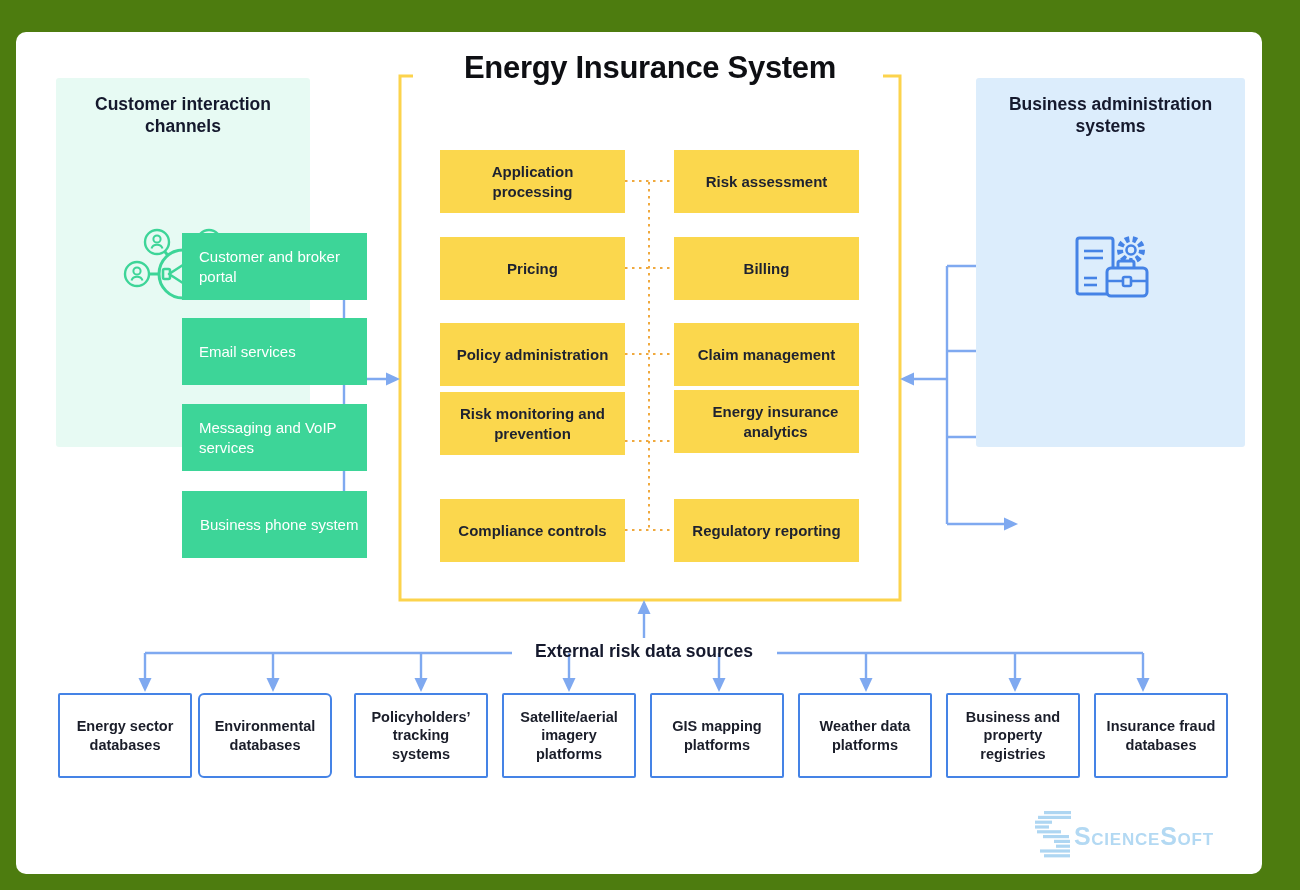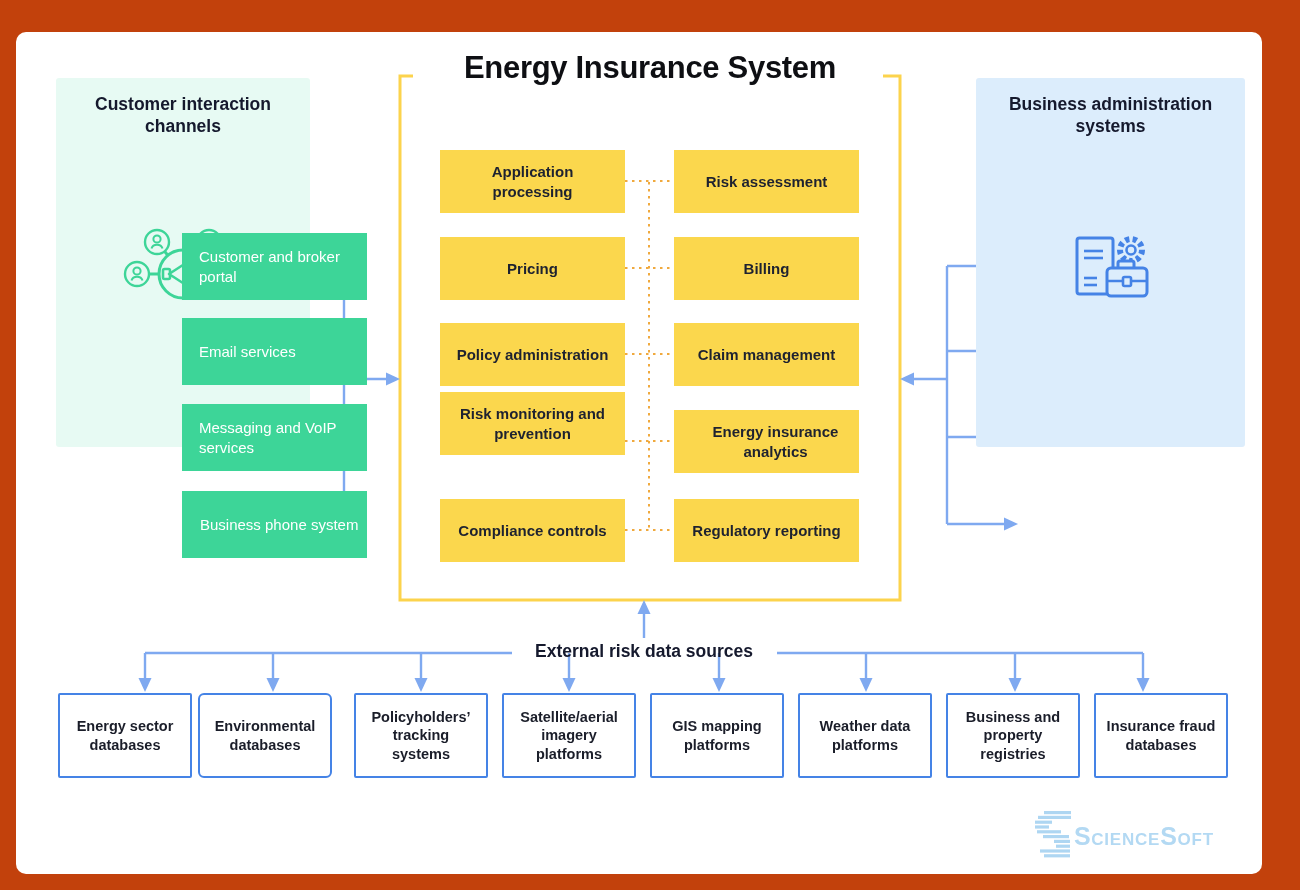--- a/index.html
+++ b/index.html
@@ -1,17 +1,17 @@
 <!DOCTYPE html>
 <html><head>
 <meta charset="utf-8">
 <style>
   html,body{margin:0;padding:0;background:#E4F1FD;}
   *{box-sizing:border-box;}
-  .stage{position:relative;width:1300px;height:890px;background:#c2410c;
+  .stage{position:relative;width:1300px;height:890px;background:#4d7c0f;
          font-family:"Liberation Sans","DejaVu Sans",sans-serif;overflow:hidden;}
   .card{position:absolute;left:16px;top:32px;width:1246px;height:842px;
         background:#FFFFFF;border-radius:10px;}
   .abs{position:absolute;}
   .panel{position:absolute;top:78px;height:369px;border-radius:3px;}
   .panel-mint{left:56px;width:254px;background:#E7FAF3;}
   .panel-blue{left:976px;width:269px;background:#DCEDFC;}
   .panel-title{position:absolute;top:16px;left:0;width:100%;text-align:center;
         font-size:17.5px;font-weight:700;color:#15192D;line-height:1.25;}
   .node{position:absolute;display:flex;align-items:center;font-size:15px;
@@ -172,21 +172,21 @@
 
   <div class="node ybox ycol-r abs" style="top:150px;">
       <span>Risk assessment</span>
     </div>
   <div class="node ybox ycol-r abs" style="top:237px;">
       <span>Billing</span>
     </div>
   <div class="node ybox ycol-r abs" style="top:323px;">
       <span>Claim management</span>
     </div>
-  <div class="node ybox ycol-r abs" style="top:410px;padding-left:28px;">
+  <div class="node ybox ycol-r abs" style="top:390px;padding-left:28px;">
       <span>Energy insurance analytics</span>
     </div>
   <div class="node ybox ycol-r abs" style="top:499px;">
       <span>Regulatory reporting</span>
     </div>
 
   <div class="panel panel-blue">
     <div class="panel-title">Business administration systems</div>
     <svg class="abs" style="left:79px;top:146px;" width="112" height="92" viewBox="0 0 112 92">
       <g stroke="#4583E6" fill="none">

